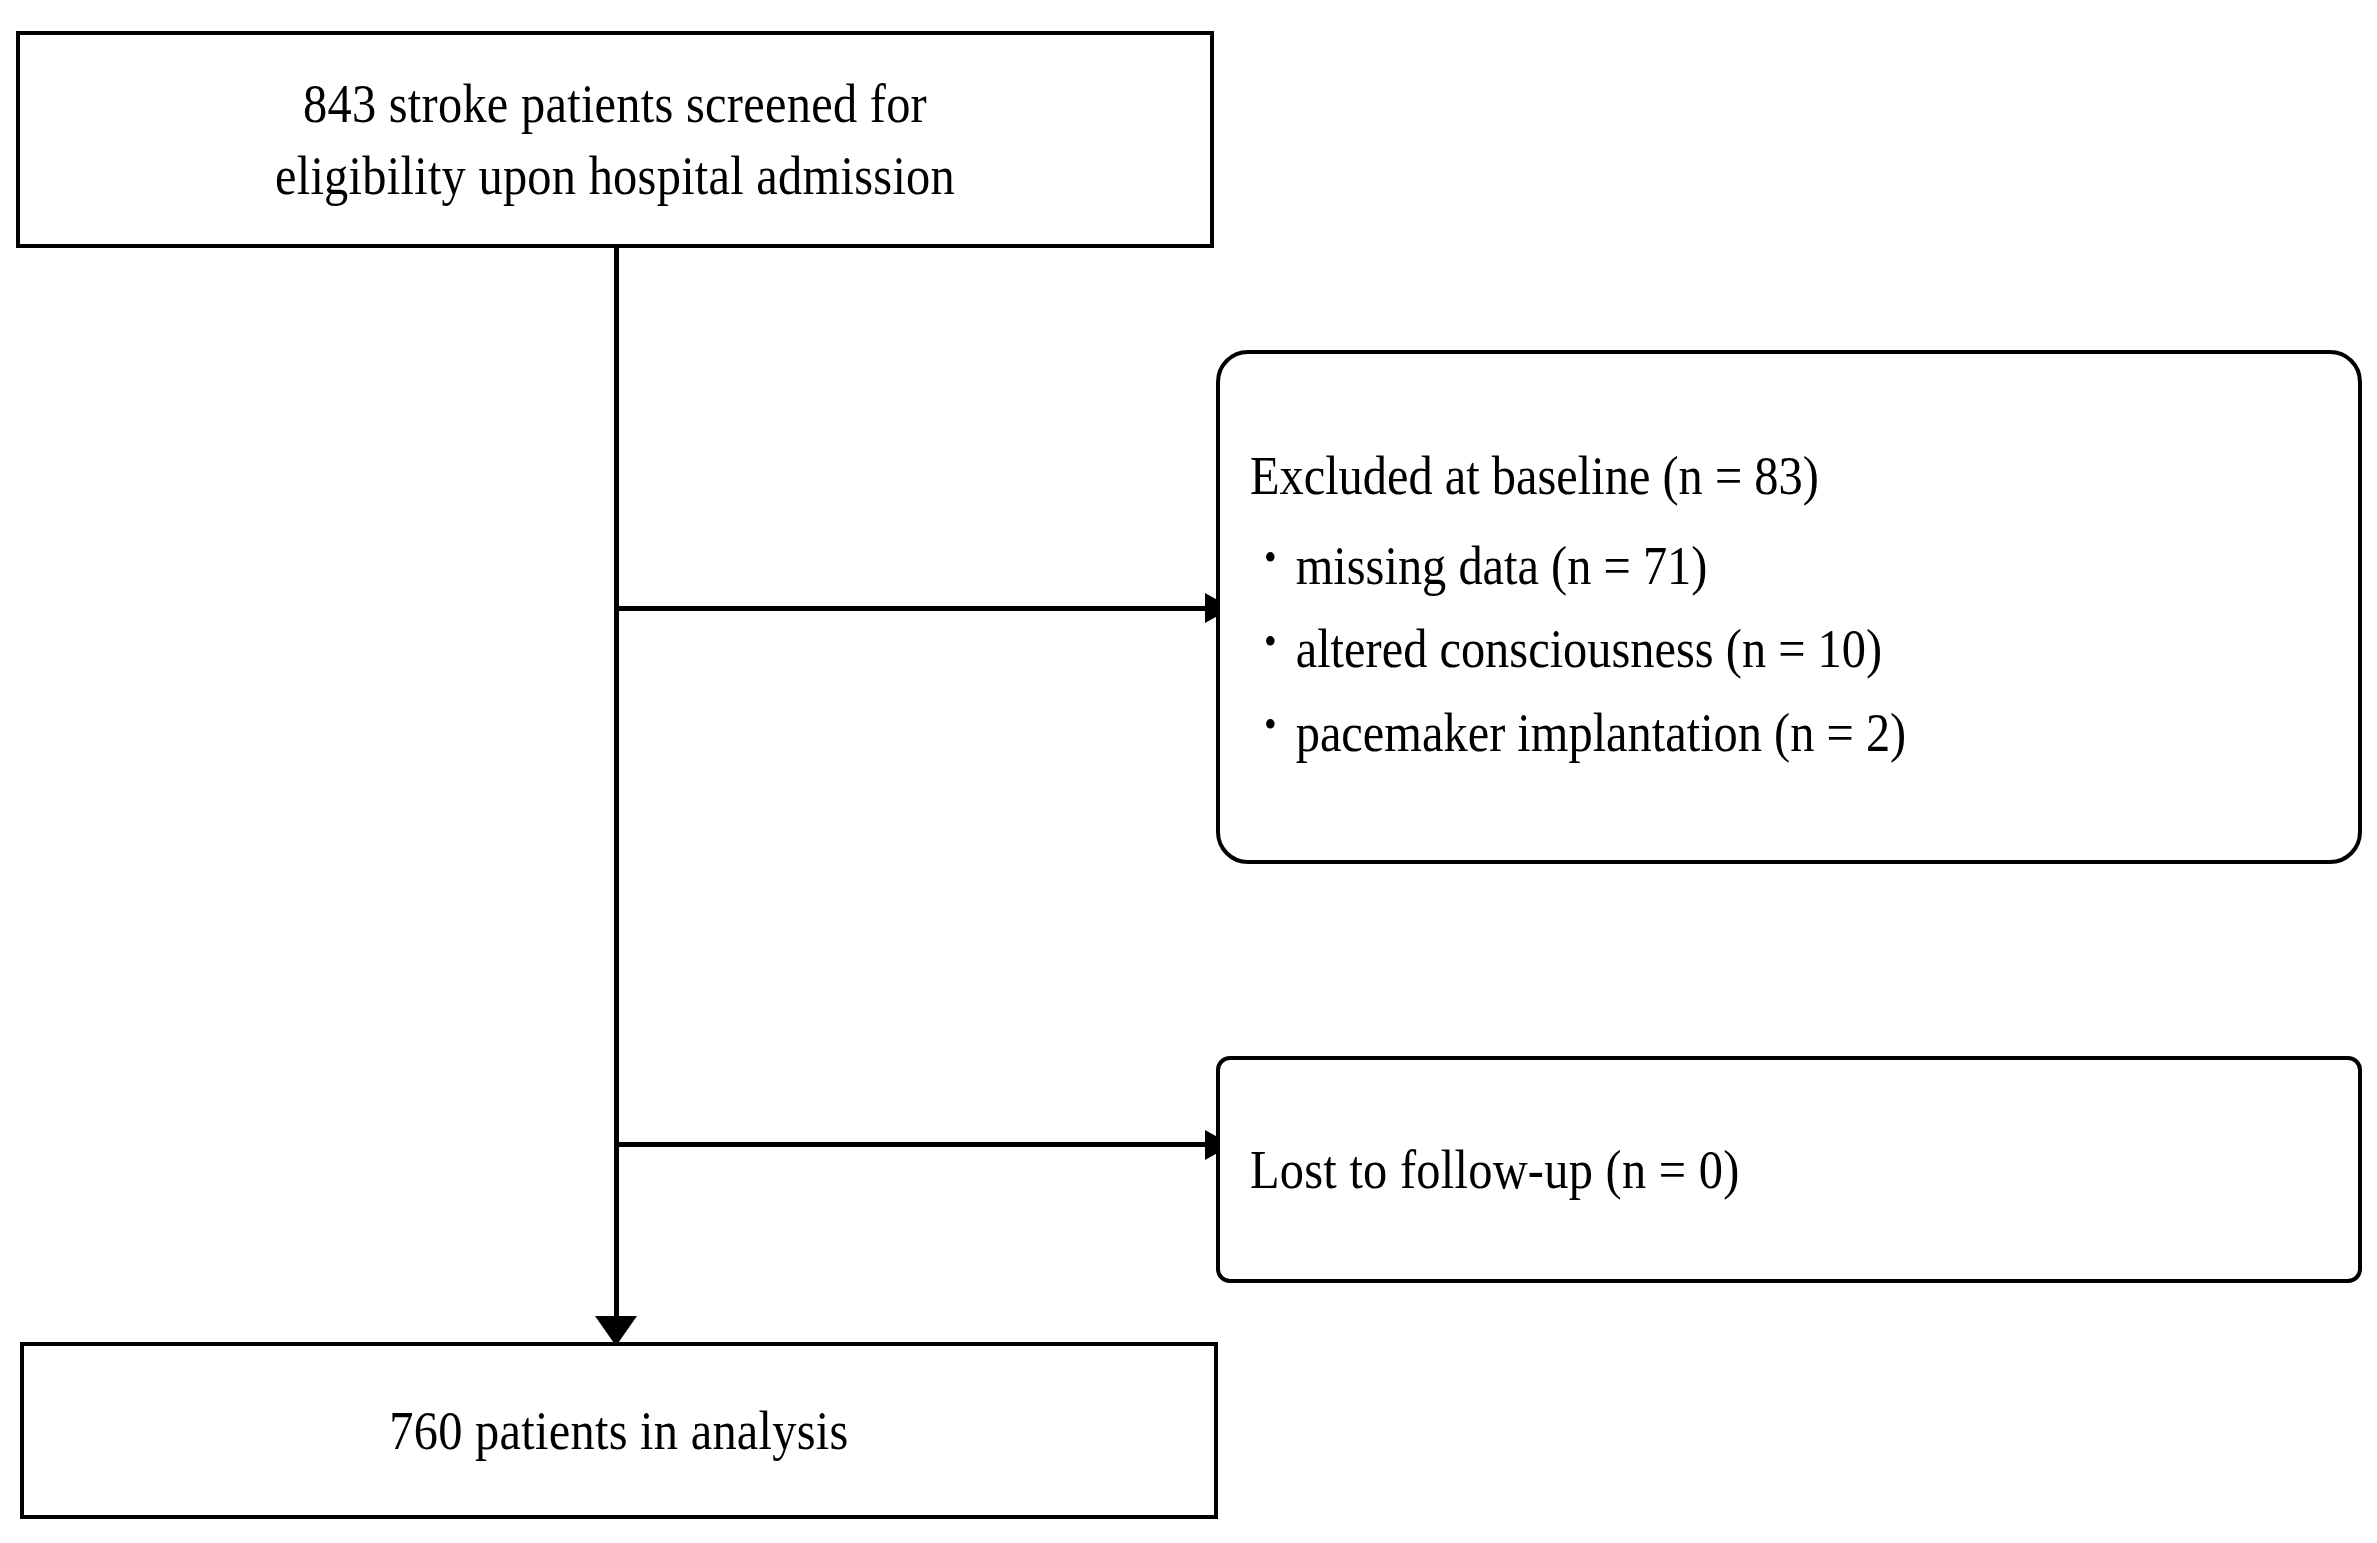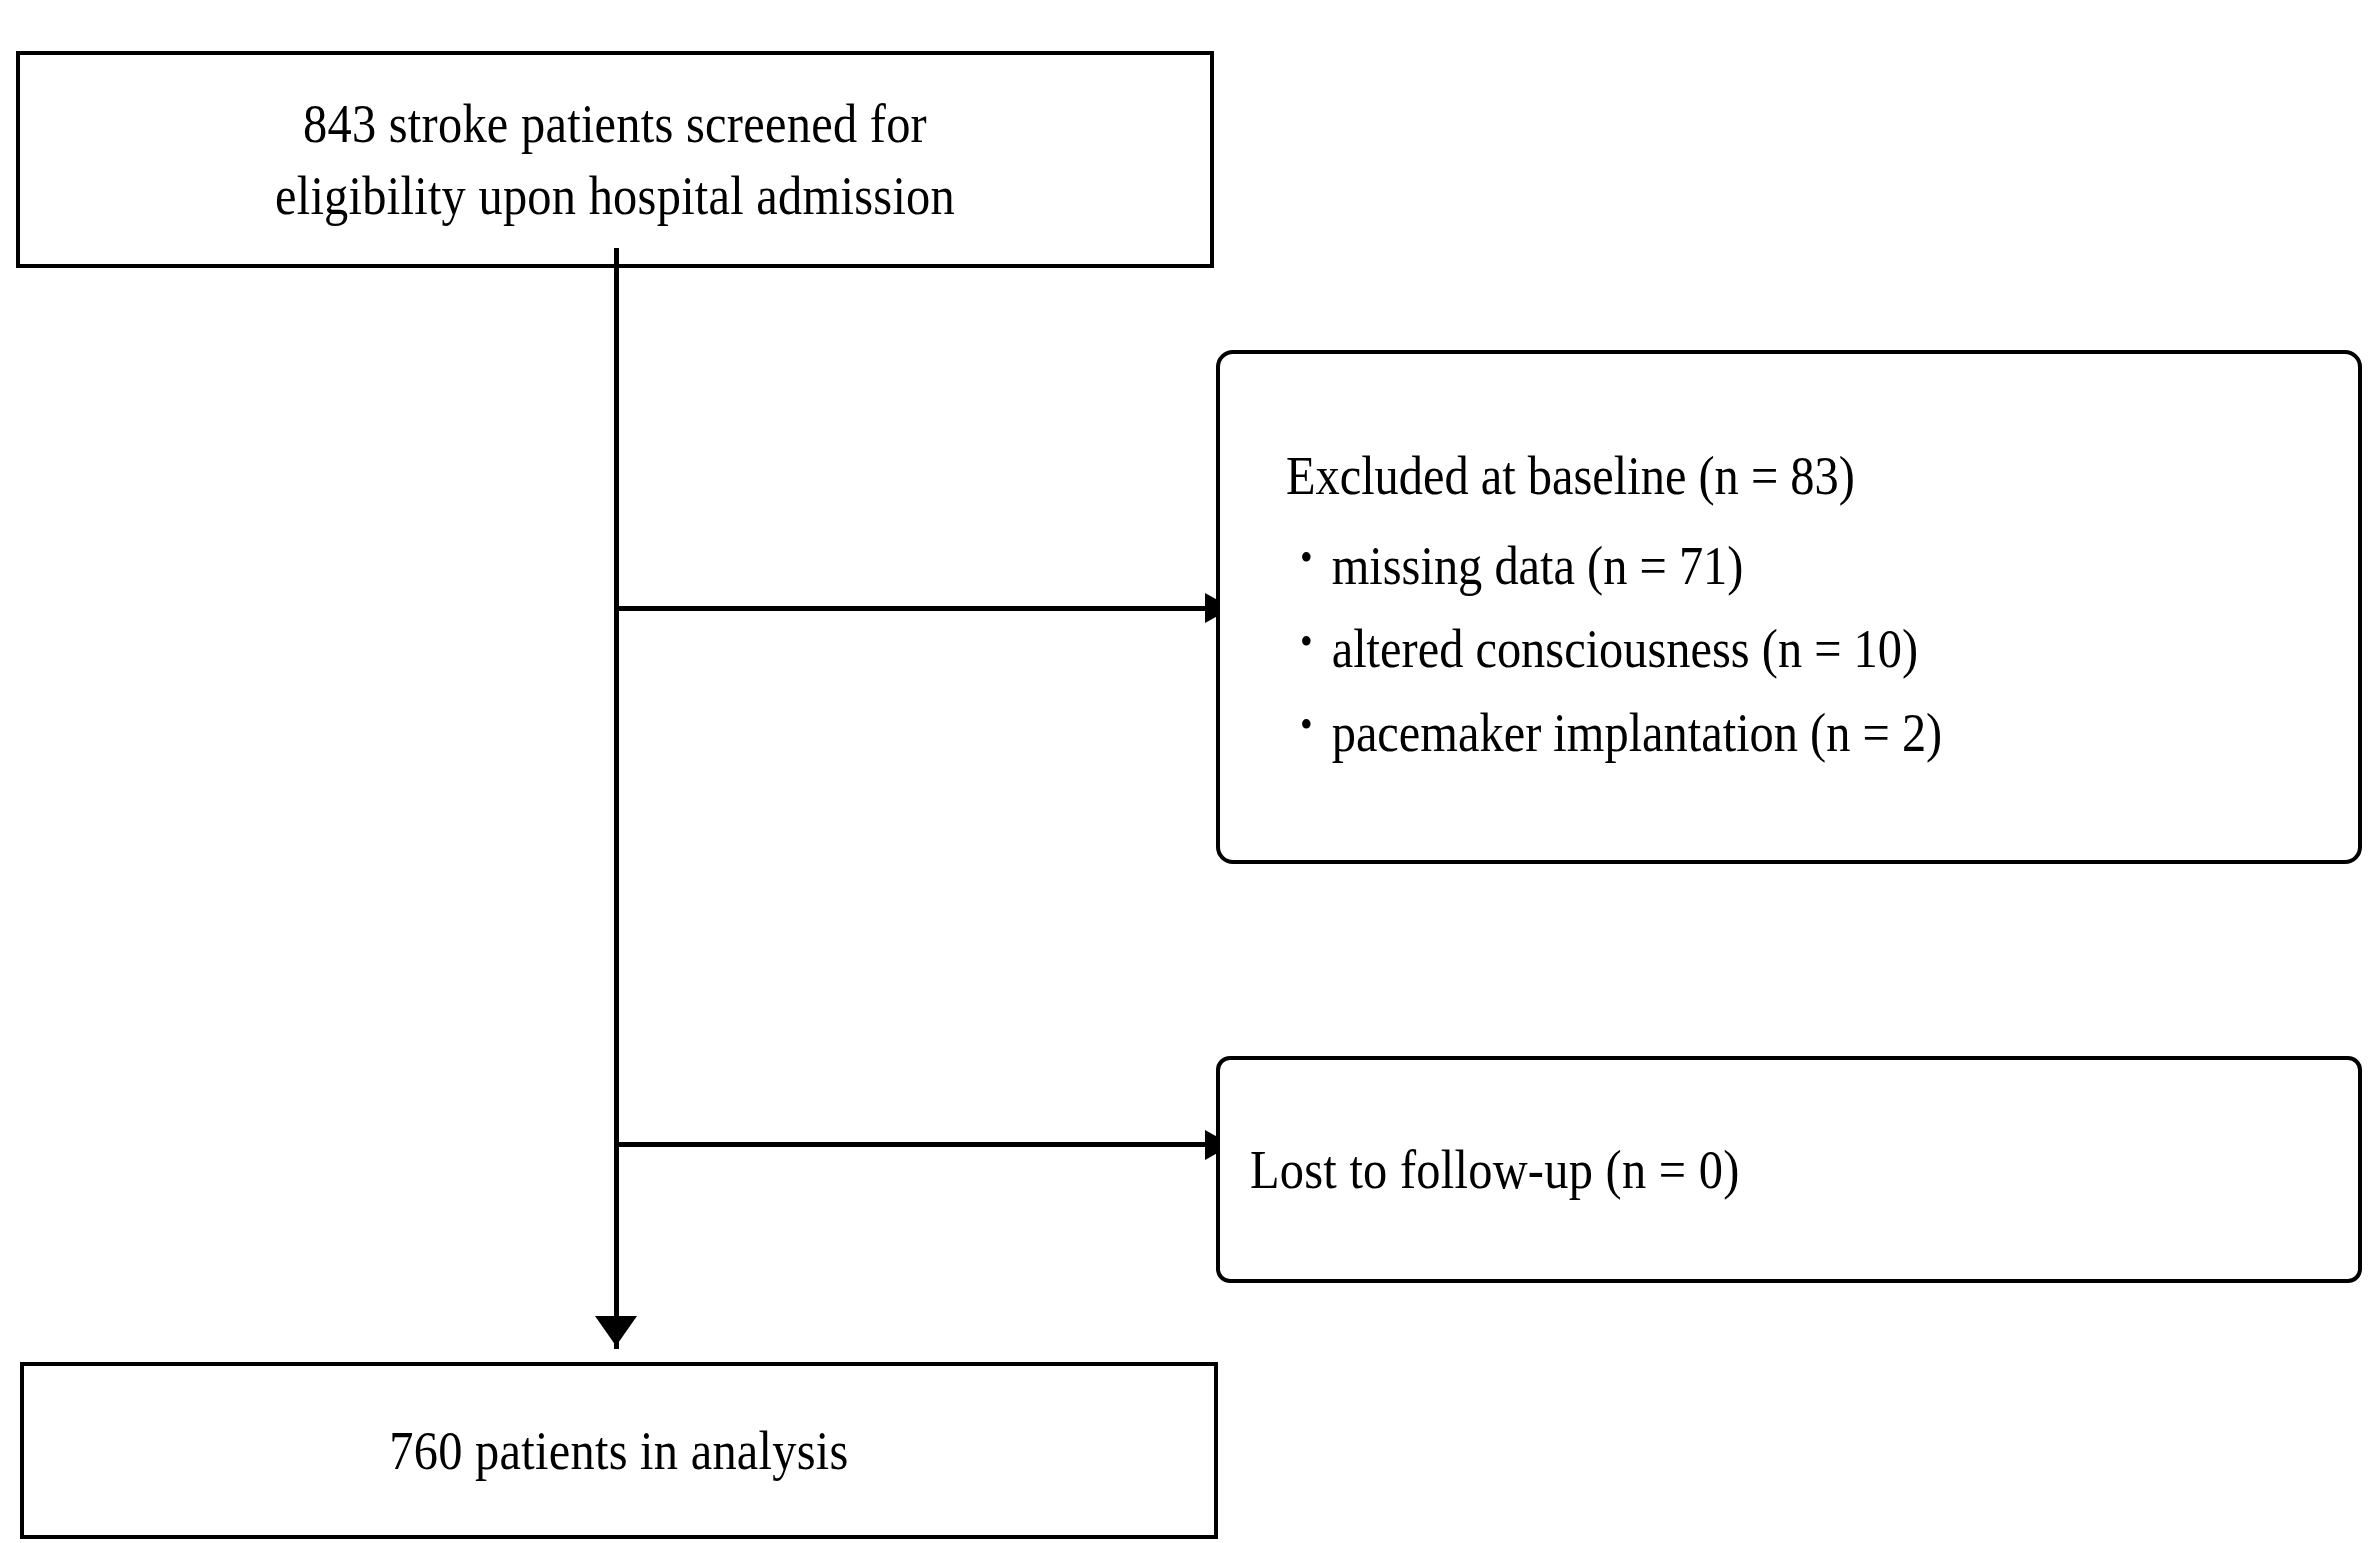--- a/index.html
+++ b/index.html
@@ -20,22 +20,22 @@
   
   .node {
     position: absolute;
     box-sizing: border-box;
     border: 4.5px solid #000000;
     background: #ffffff;
     display: flex;
     flex-direction: column;
     justify-content: center;
   }
-  .node.rect { border-radius: 0; margin-top: 20px; }
-  .node.rounded-lg { border-radius: 17px; padding-left: 36px; }
+  .node.rect { border-radius: 0; }
+  .node.rounded-lg { border-radius: 32px; }
   .node.rounded-sm { border-radius: 36px; }
 
   
   .node-text {
     font-size: 55px;
     line-height: 1.30;
     letter-spacing: 0.3px;
     white-space: pre-line;
     transform: scaleX(0.88);
     transform-origin: center center;

